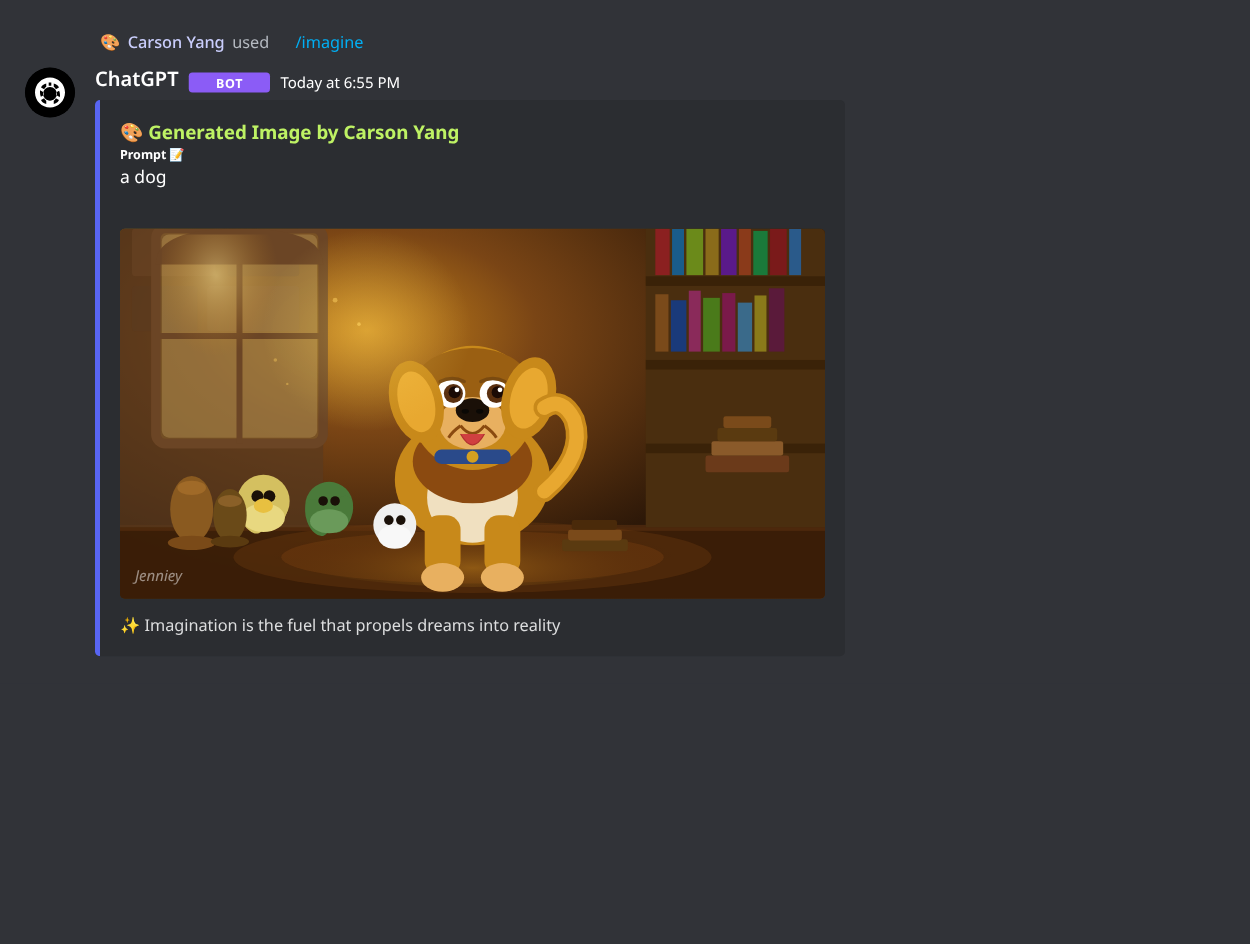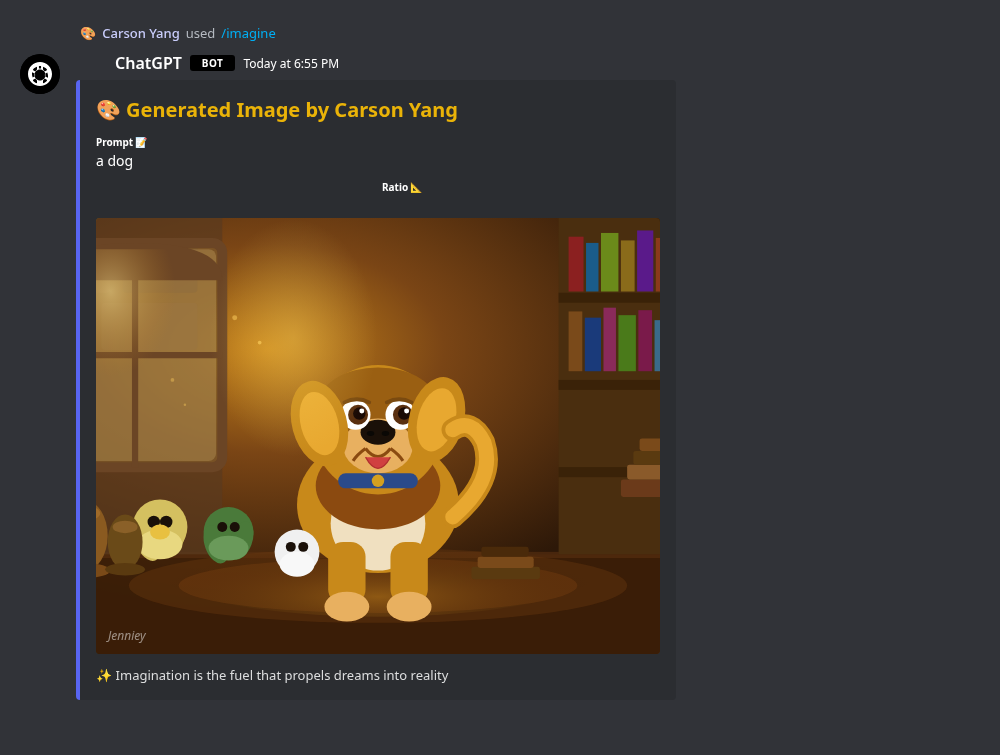--- a/index.html
+++ b/index.html
@@ -31,20 +31,21 @@
       margin-bottom: 4px;
     }
 
     .username-link {
       color: #c9cdfb;
       font-weight: 500;
     }
 
     .command-link {
       color: #00aff4;
+      margin-left: 15px;
     }
 
     
     .message-row {
       display: flex;
       gap: 16px;
       padding: 2px 0;
       align-items: flex-start;
     }
 
@@ -71,38 +72,37 @@
       border-radius: 50%;
     }
 
     .message-content {
       flex: 1;
       min-width: 0;
     }
 
     .message-header {
       display: flex;
-      align-items: center;
+      align-items: flex-end;
       gap: 8px;
       margin-bottom: 6px;
-      margin-left: 39px;
     }
 
     .bot-name {
       color: #ffffff;
       font-weight: 600;
       font-size: 16px;
     }
 
     .bot-badge {
-      background: #000000;
+      background: #8b5cf6;
       color: white;
       font-size: 10px;
       font-weight: 700;
-      padding: 1px 12px;
+      padding: 1px 22px;
       border-radius: 3px;
       letter-spacing: 0.5px;
     }
 
     .timestamp {
       color: #ffffff;
       font-size: 12px;
     }
 
     
@@ -110,23 +110,22 @@
       background: #2b2d31;
       border-left: 4px solid #5865f2;
       border-radius: 4px;
       padding: 16px;
       max-width: 600px;
       margin-top: 4px;
     }
 
     .embed-title {
       font-weight: 700;
-      font-size: 20px;
-      color: #eab308;
-      margin-bottom: 12px;
+      font-size: 15px;
+      color: #bef264;
     }
 
     .embed-field-row {
       margin-bottom: 10px;
     }
 
     .embed-field-label {
       font-weight: 700;
       font-size: 10px;
       color: #ffffff;
@@ -140,21 +139,21 @@
 
     .embed-fields-grid {
       display: grid;
       grid-template-columns: 1fr 1fr;
       gap: 8px;
       margin-bottom: 12px;
     }
 
     .img-placeholder {
       width: 100%;
-      height: 436px;
+      height: 296px;
       border-radius: 4px;
       background: linear-gradient(135deg, #8B6914 0%, #5c3d11 30%, #3d2810 60%, #6b4423 100%);
       position: relative;
       overflow: hidden;
       margin-top: 0;
       margin-bottom: 12px;
     }
 
     
     .watermark {
@@ -218,21 +217,20 @@
 
         <div class="embed-field-row">
           <div class="embed-field-label">Prompt 📝</div>
           <div class="embed-field-value">a dog</div>
         </div>
 
         <div class="embed-fields-grid">
           <div class="embed-field-row">
           </div>
           <div class="embed-field-row">
-            <div class="embed-field-label">Ratio 📐</div>
           </div>
         </div>
 
         <div class="img-placeholder">
           
           <div class="window-glow"></div>
 
           
           <svg width="100%" height="100%" viewBox="0 0 590 350" xmlns="http://www.w3.org/2000/svg" preserveAspectRatio="xMidYMid slice">
 

